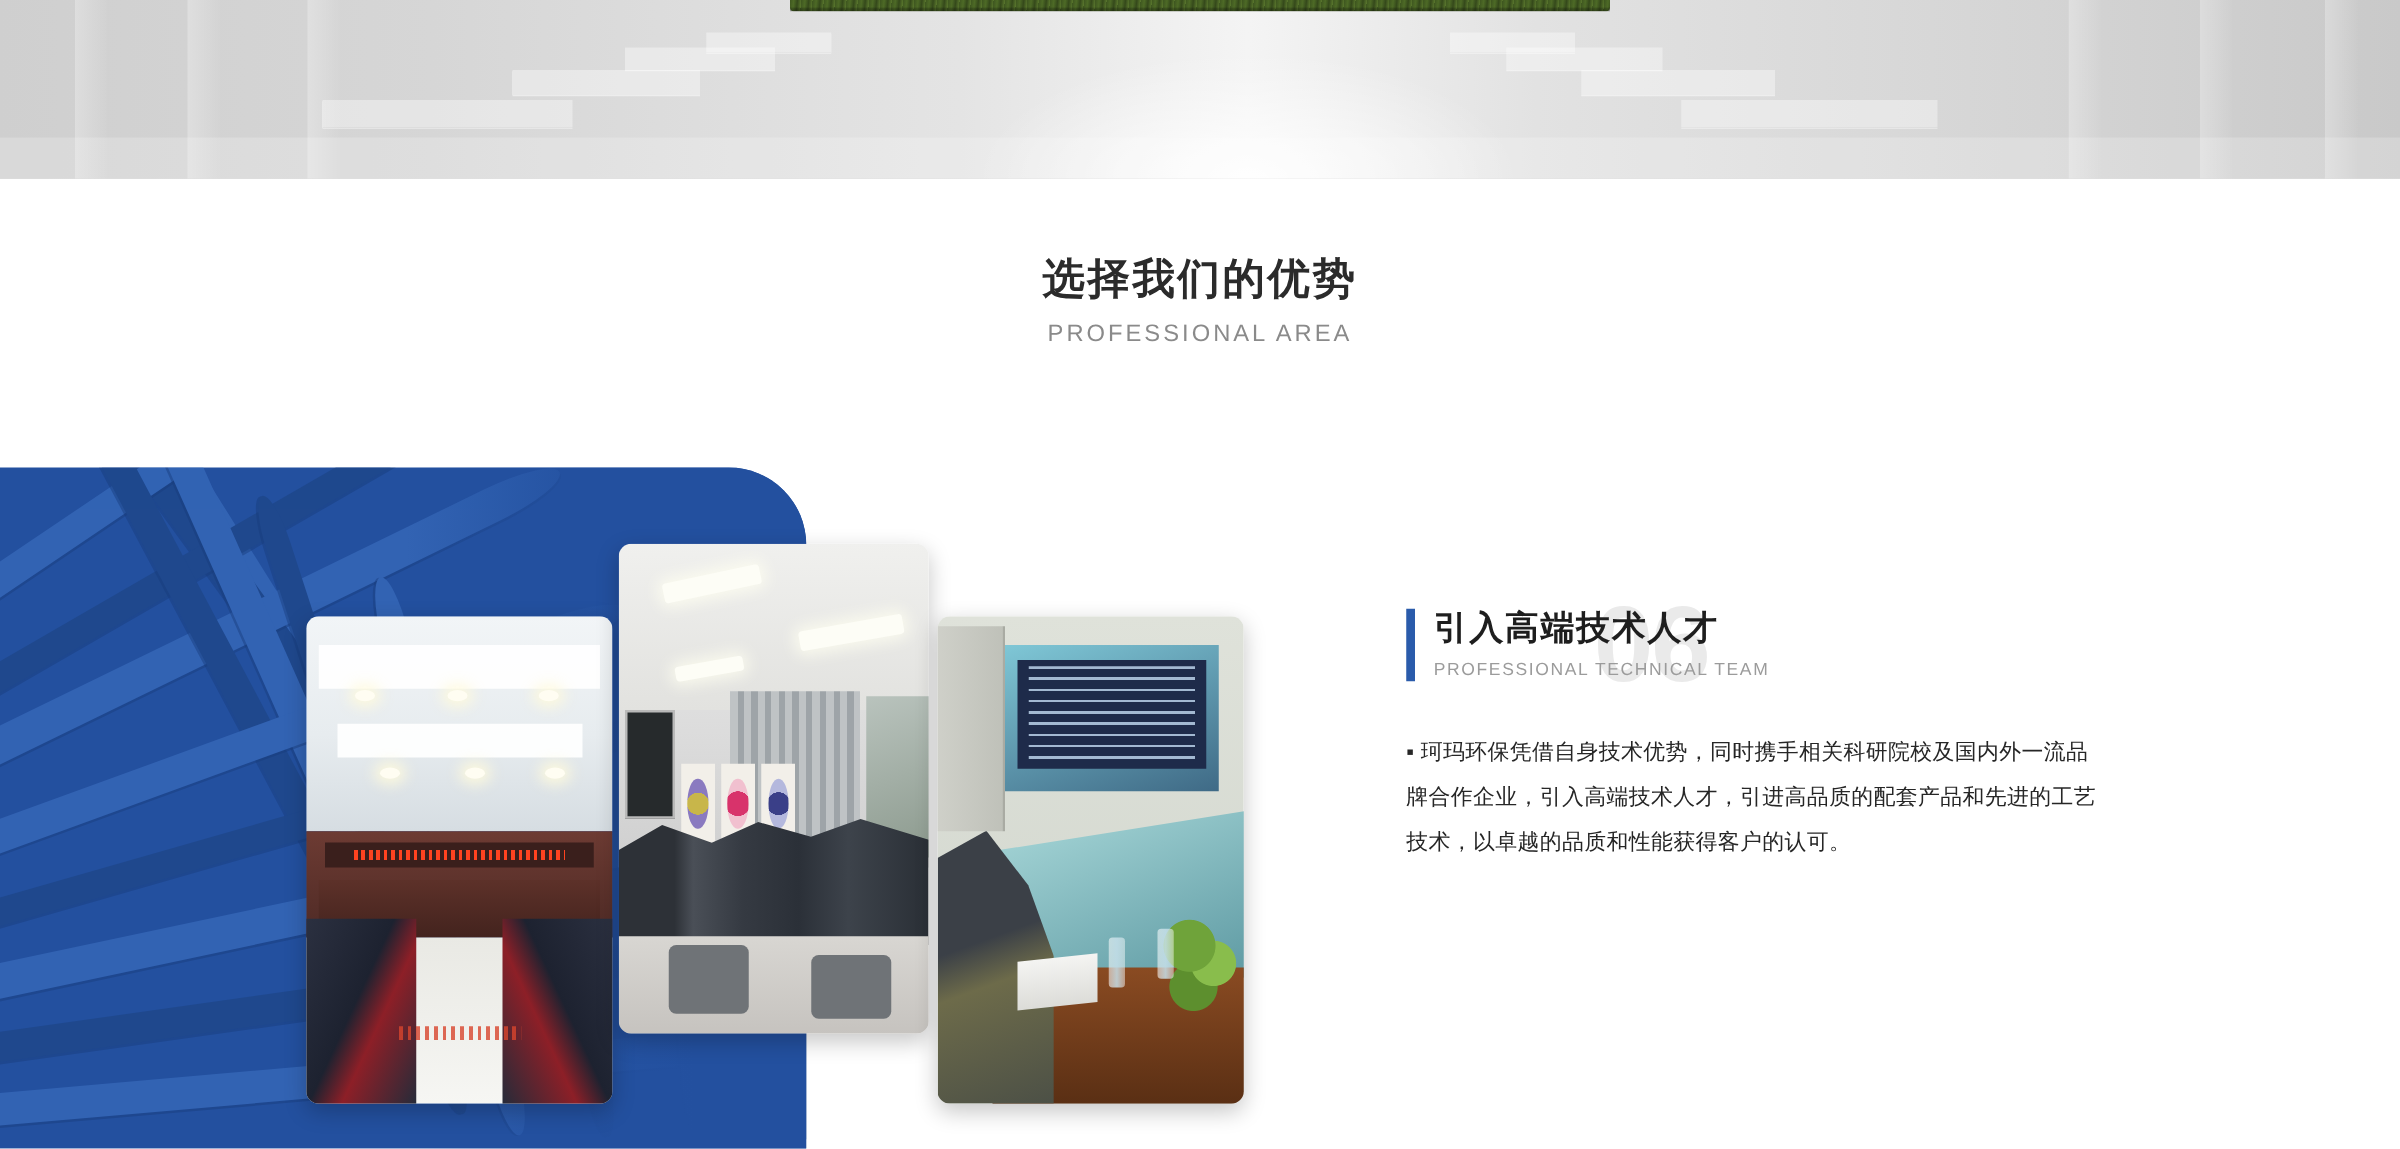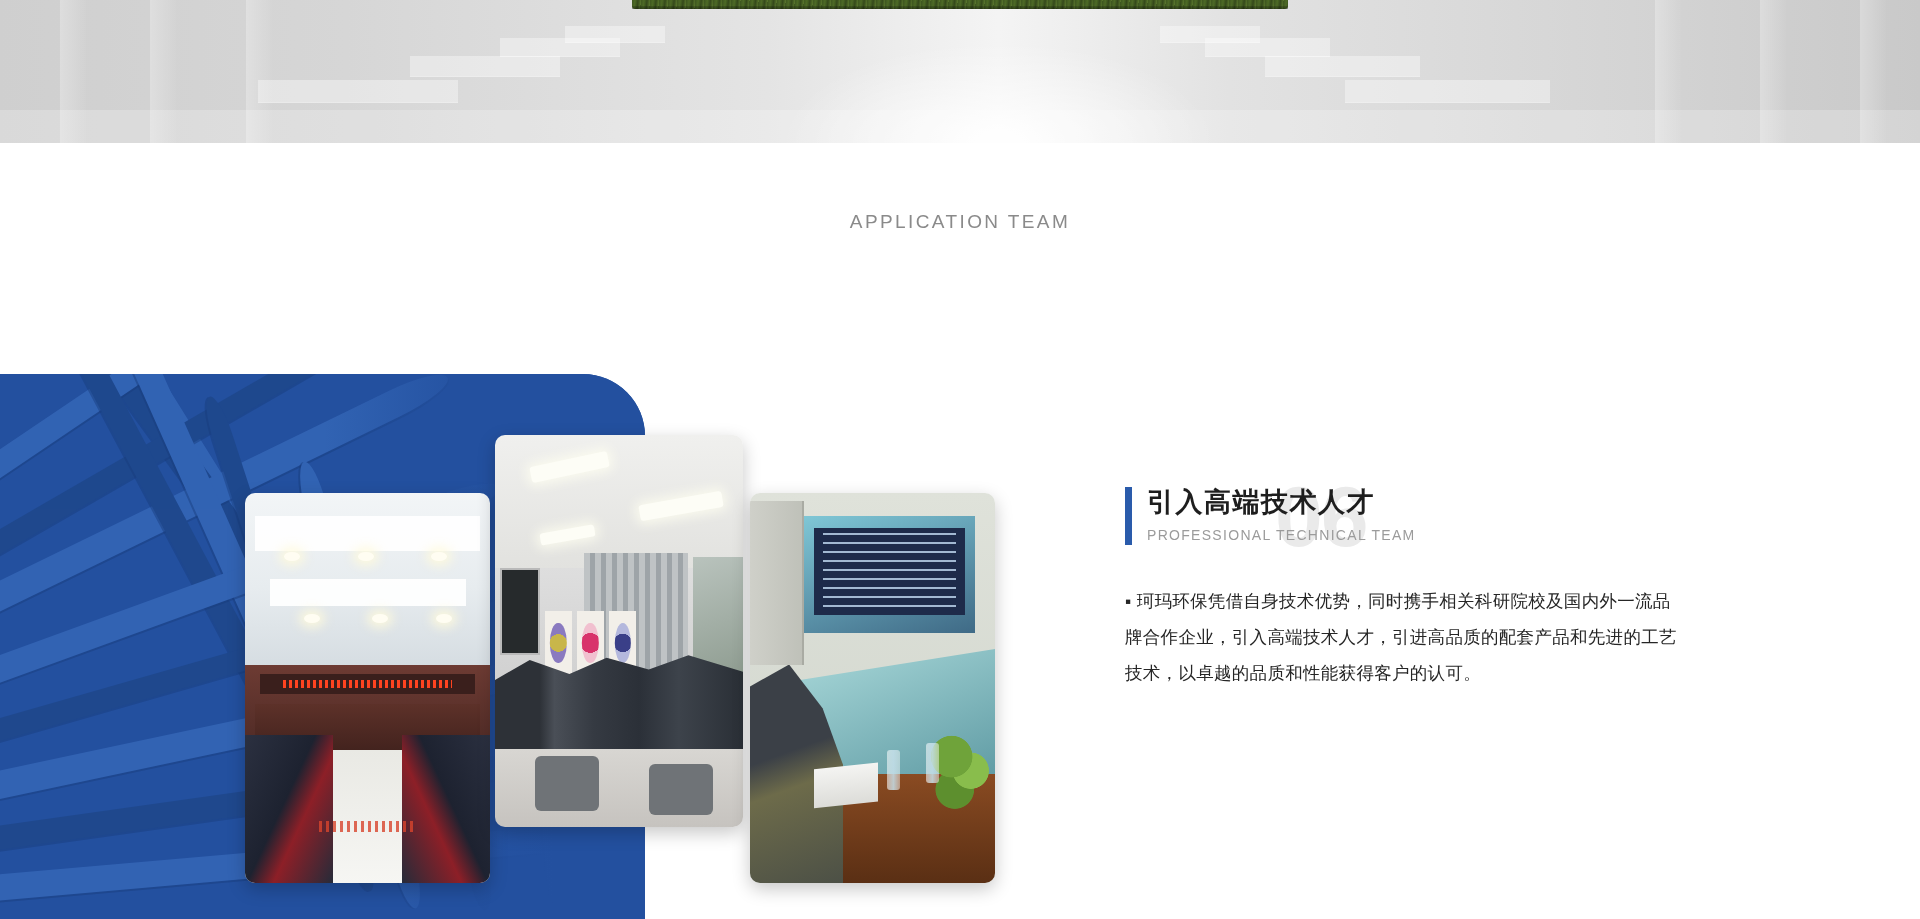--- a/index.html
+++ b/index.html
@@ -172,21 +172,22 @@
       <div class="pillar" style="left:150px;"></div>
       <div class="pillar" style="left:246px;"></div>
       <div class="pillar" style="left:1655px;"></div>
       <div class="pillar" style="left:1760px;"></div>
       <div class="pillar" style="left:1860px;"></div>
     </div>
     <div class="banner-grass"></div>
   </div>
 
   <div class="sect-head">
-    <div class="sect-sub">APPLICATION TEAM</div>
+    <div class="sect-title">选择我们的优势</div>
+    <div class="sect-sub">PROFESSIONAL AREA</div>
   </div>
 
   <div class="blue-panel">
     <div class="lattice">
       <div class="lat-band" style="left:-80px;top:-10px;width:520px;height:30px;transform:rotate(58deg);"></div>
       <div class="lat-band lat-dark" style="left:-60px;top:40px;width:500px;height:26px;transform:rotate(54deg);"></div>
       <div class="lat-band" style="left:-120px;top:30px;width:620px;height:24px;transform:rotate(-34deg);"></div>
       <div class="lat-band lat-dark" style="left:-90px;top:110px;width:600px;height:22px;transform:rotate(-30deg);"></div>
       <div class="lat-band" style="left:-100px;top:170px;width:640px;height:28px;transform:rotate(-26deg);"></div>
       <div class="lat-band lat-dark" style="left:-40px;top:150px;width:520px;height:24px;transform:rotate(62deg);"></div>

